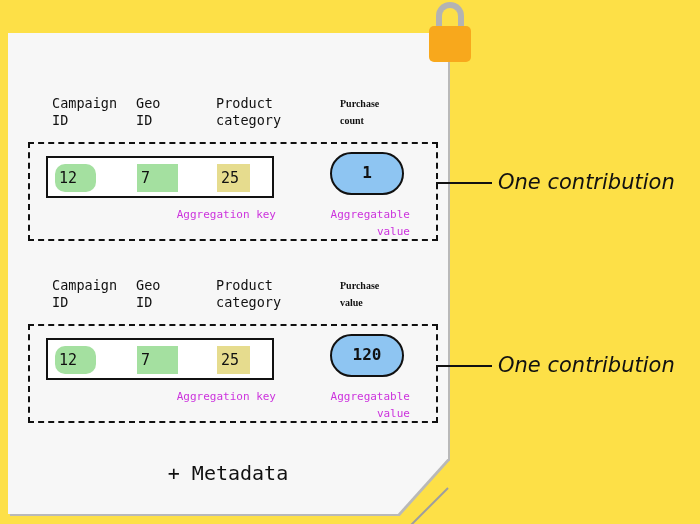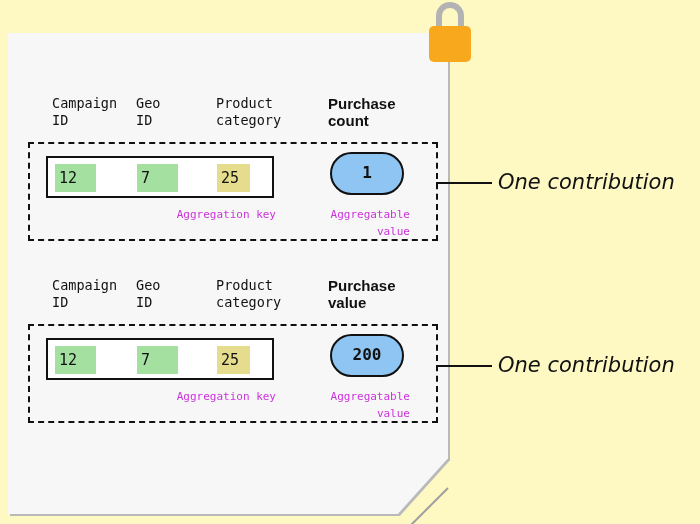--- a/index.html
+++ b/index.html
@@ -4,21 +4,21 @@
 <style>
   html, body {
     margin: 0;
     padding: 0;
     background: #ffffff;
   }
   #root {
     position: relative;
     width: 700px;
     height: 524px;
-    background: #fef9c3;
+    background: #fde047;
     font-family: "DejaVu Sans Mono", "Liberation Mono", monospace;
     overflow: hidden;
   }
 
   
   .doc-shadow {
     position: absolute;
     left: 10px;
     top: 35px;
     width: 440px;
@@ -92,24 +92,24 @@
     font-size: 13.5px;
     line-height: 17px;
     color: #111111;
     white-space: pre-line;
     letter-spacing: 0px;
   }
   .hdr.campaign { left: 24px; }
   .hdr.geo      { left: 108px; }
   .hdr.product  { left: 188px; text-underline-offset: 2px; }
   .hdr.measure  {
-    left: 300px;
-    font-family: Liberation Sans, sans-serif;
+    left: 312px;
+    font-family: Liberation Serif, serif;
     font-weight: bold;
-    font-size: 15px;
+    font-size: 10px;
   }
 
   .dashed-box {
     position: relative;
     height: 99px;
     border: 2px dashed #111111;
     box-sizing: border-box;
   }
 
   .key-box {
@@ -126,21 +126,21 @@
     position: absolute;
     top: 6px;
     height: 28px;
     line-height: 28px;
     font-size: 15px;
     color: #111111;
     text-align: left;
     padding: 0 4px;
     box-sizing: border-box;
   }
-  .chip.c1 { left: 7px;   width: 41px; background: #a4e0a0; }
+  .chip.c1 { left: 7px;   width: 41px; background: #a4e0a0; border-radius: 10px; }
   .chip.c2 { left: 89px;  width: 41px; background: #a4e0a0; }
   .chip.c3 { left: 169px; width: 33px; background: #e6dc8e; text-underline-offset: 2px; }
 
   .oval {
     position: absolute;
     left: 300px;
     top: 8px;
     width: 74px;
     height: 43px;
     background: #8ec5f2;
@@ -254,24 +254,25 @@
 category</div>
       <div class="hdr measure">Purchase
 value</div>
     </div>
     <div class="dashed-box">
       <div class="key-box">
         <div class="chip c1">12</div>
         <div class="chip c2">7</div>
         <div class="chip c3">25</div>
       </div>
-      <div class="oval">200</div>
+      <div class="oval">120</div>
       <div class="note agg-key">Aggregation key</div>
       <div class="note agg-val">Aggregatable
 value</div>
     </div>
   </div>
 
   <div class="callout-line" style="left:436px; top:365px;"></div>
   <div class="callout-label" style="left:498px; top:353px;">One contribution</div>
 
+  <div class="metadata">+ Metadata</div>
 
 </div>
 
 </body></html>

